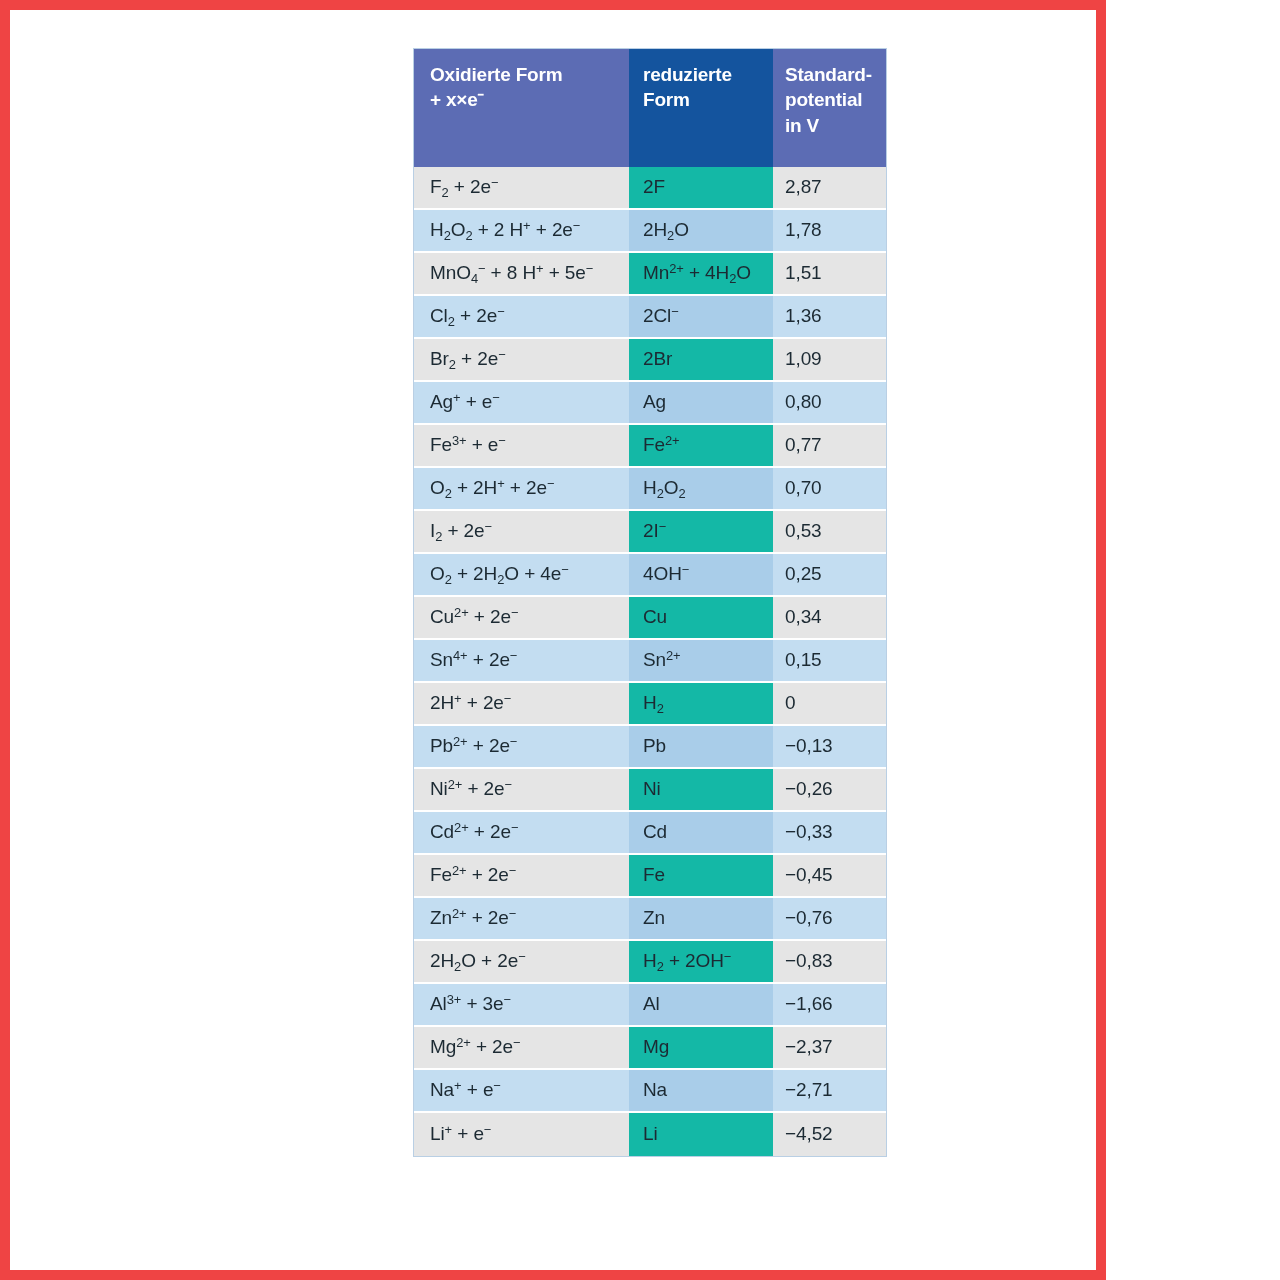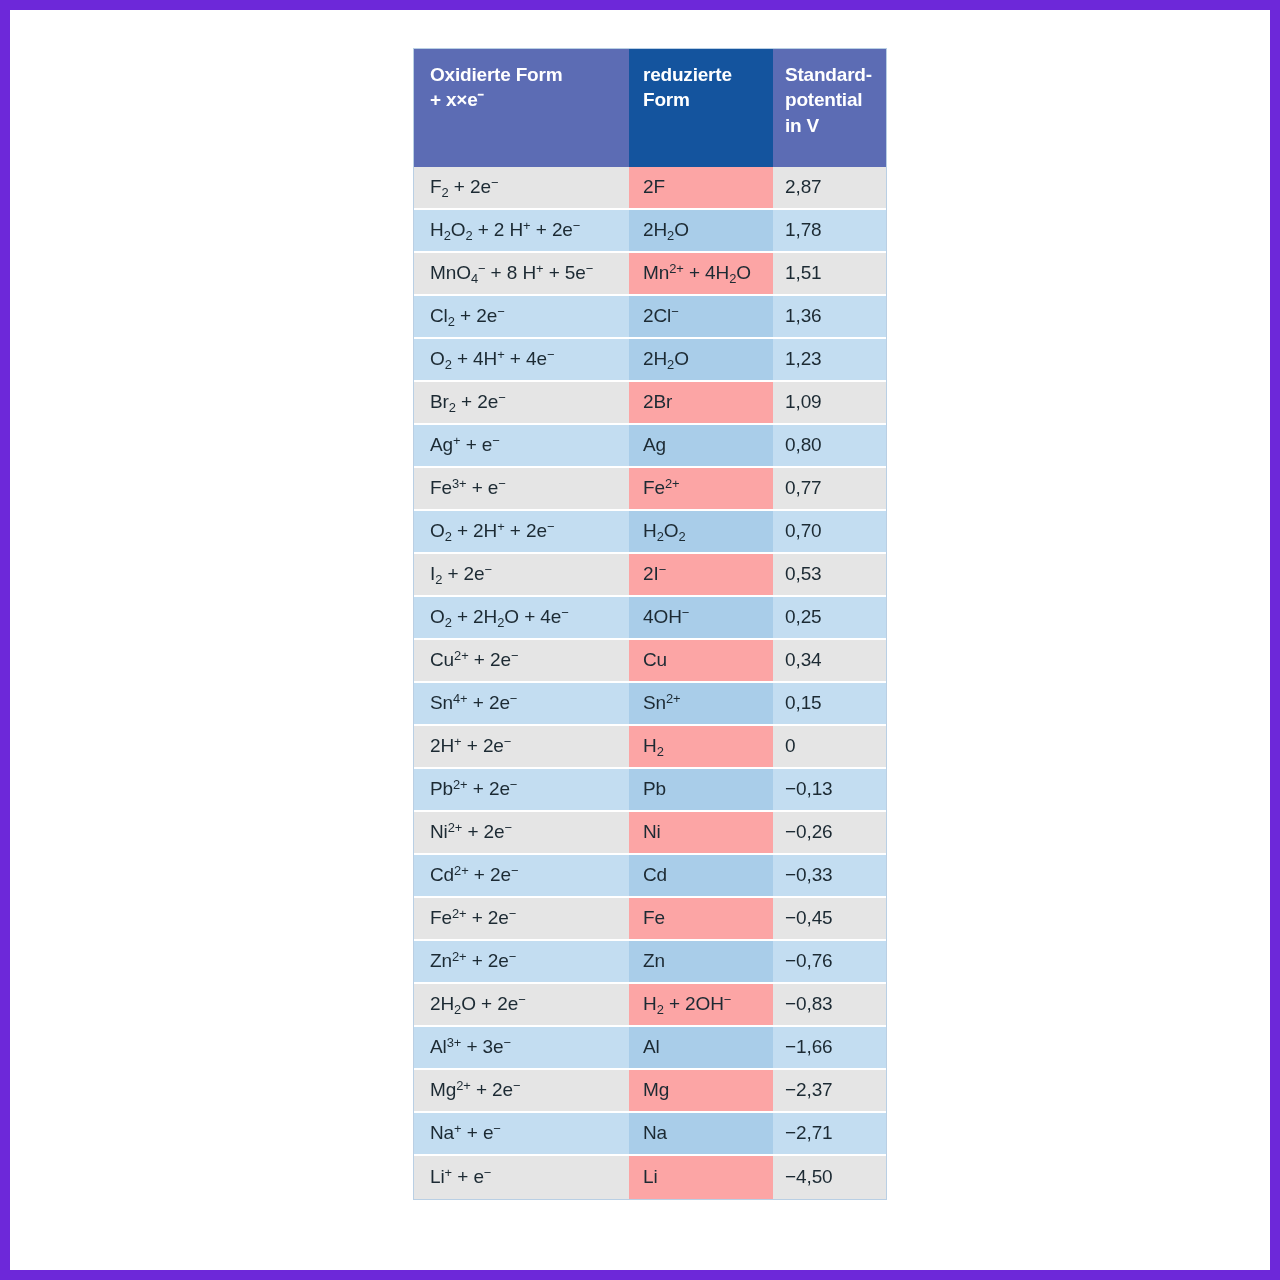--- a/index.html
+++ b/index.html
@@ -10,24 +10,24 @@
     width: 1280px;
     height: 1280px;
     background: #ffffff;
     font-family: "Liberation Sans", sans-serif;
     overflow: hidden;
   }
   .page-frame {
     position: absolute;
     left: 0;
     top: 0;
-    width: 1280px;
+    width: 1106px;
     height: 1280px;
     box-sizing: border-box;
-    border: 10px solid #6d28d9;
+    border: 10px solid #ef4444;
     background: #ffffff;
     padding-left: 48px;
   }
   .table-wrap {
     position: absolute;
     left: 403px;
     top: 38px;
     width: 474px;
     box-sizing: border-box;
     border: 1px solid #b9cfe4;
@@ -69,21 +69,21 @@
     border-bottom: 2px solid #ffffff;
     letter-spacing: -0.1px;
     white-space: nowrap;
   }
   tbody tr:last-child td { border-bottom: none; }
 
   tbody tr.odd td.col1,
   tbody tr.odd td.col3 { background: #e5e5e5; }
   tbody tr.even td.col1,
   tbody tr.even td.col3 { background: #c3ddf1; }
-  tbody tr.odd td.col2 { background: #fca5a5; }
+  tbody tr.odd td.col2 { background: #14b8a6; }
   tbody tr.even td.col2 { background: #a9cde9; }
 
   td.col2 { padding-left: 14px; }
   td.col3 { padding-left: 12px; }
 
   sub {
     font-size: 0.68em;
     vertical-align: baseline;
     position: relative;
     bottom: -0.28em;
@@ -137,25 +137,20 @@
           <tr class="odd">
             <td class="col1">MnO<sub>4</sub><sup>−</sup> + 8 H<sup>+</sup> + 5e<sup>−</sup></td>
             <td class="col2">Mn<sup>2+</sup> + 4H<sub>2</sub>O</td>
             <td class="col3">1,51</td>
           </tr>
           <tr class="even">
             <td class="col1">Cl<sub>2</sub> + 2e<sup>−</sup></td>
             <td class="col2">2Cl<sup>−</sup></td>
             <td class="col3">1,36</td>
           </tr>
-          <tr class="even">
-            <td class="col1">O<sub>2</sub> + 4H<sup>+</sup> + 4e<sup>−</sup></td>
-            <td class="col2">2H<sub>2</sub>O</td>
-            <td class="col3">1,23</td>
-          </tr>
           <tr class="odd">
             <td class="col1">Br<sub>2</sub> + 2e<sup>−</sup></td>
             <td class="col2">2Br</td>
             <td class="col3">1,09</td>
           </tr>
           <tr class="even">
             <td class="col1">Ag<sup>+</sup> + e<sup>−</sup></td>
             <td class="col2">Ag</td>
             <td class="col3">0,80</td>
           </tr>
@@ -235,18 +230,18 @@
             <td class="col3">−2,37</td>
           </tr>
           <tr class="even">
             <td class="col1">Na<sup>+</sup> + e<sup>−</sup></td>
             <td class="col2">Na</td>
             <td class="col3">−2,71</td>
           </tr>
           <tr class="odd">
             <td class="col1">Li<sup>+</sup> + e<sup>−</sup></td>
             <td class="col2">Li</td>
-            <td class="col3">−4,50</td>
+            <td class="col3">−4,52</td>
           </tr>
         </tbody>
     </table>
   </div>
 </div>
 
 </body></html>

